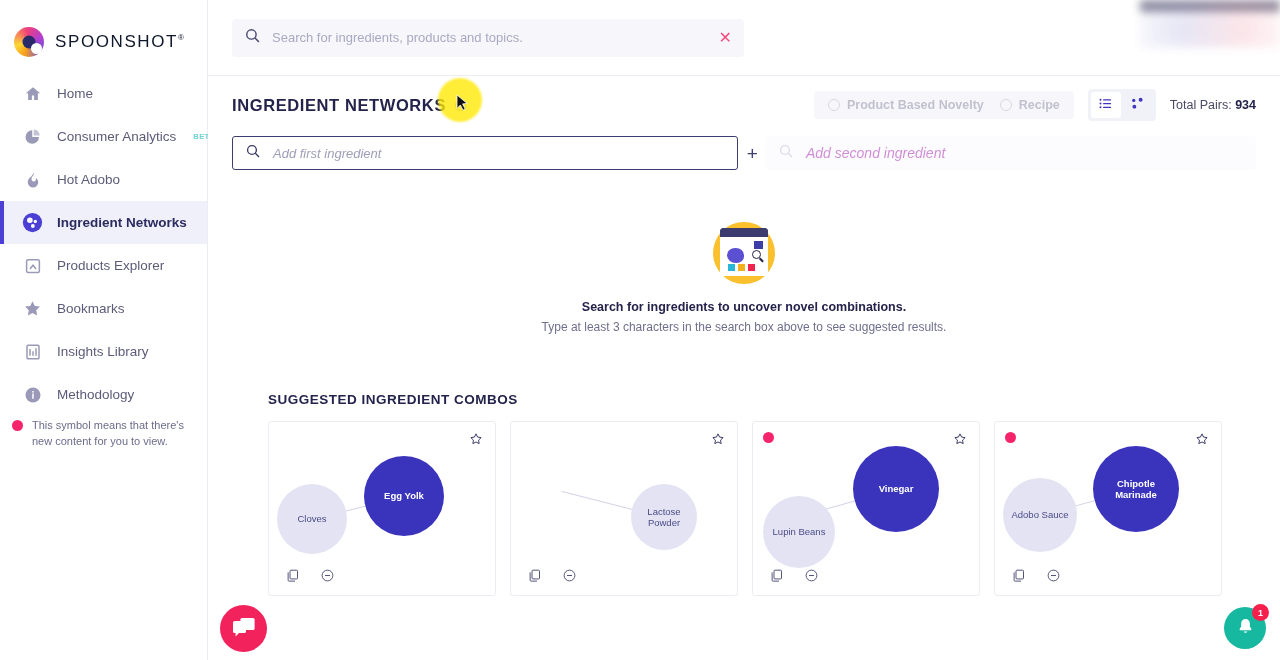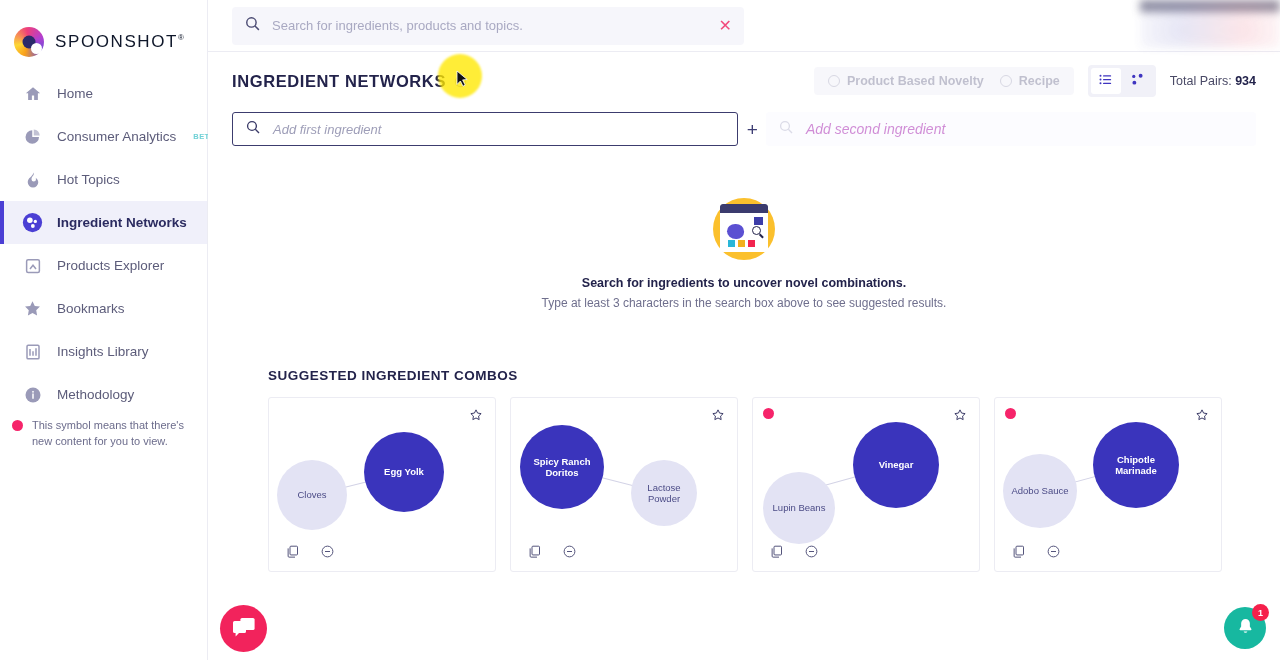--- a/index.html
+++ b/index.html
@@ -65,21 +65,21 @@
     position: absolute; left: 12px; top: 418px; right: 14px;
     display: flex; gap: 9px; align-items: flex-start;
     font-size: 11px; color: #6c6c8c; line-height: 1.42;
   }
   .legend-dot { width: 11px; height: 11px; border-radius: 50%; background: #f6246a; flex: 0 0 11px; margin-top: 2px; }
 
   
   .main { flex: 1 1 auto; position: relative; background: #ffffff; }
 
   .topbar {
-    height: 52px; border-bottom: 1px solid #ececf3;
+    height: 76px; border-bottom: 1px solid #ececf3;
     display: flex; align-items: center; padding: 0 24px;
     position: relative; background: #fff;
   }
   .global-search {
     width: 512px; height: 38px; border-radius: 4px;
     background: #f6f6fb; display: flex; align-items: center;
     padding: 0 12px; gap: 11px; cursor: text;
   }
   .global-search .ph { flex: 1 1 auto; font-size: 13px; color: #a9a9c2; }
   .gs-clear { color: #f24a7c; font-size: 16px; line-height: 1; cursor: pointer; }
@@ -249,21 +249,21 @@
         <span class="nav-label">Consumer Analytics</span>
         <span class="beta-badge">BETA</span>
       </div>
 
       <div class="nav-item">
         <span class="nav-ico">
             <svg width="18" height="18" viewBox="0 0 24 24" fill="currentColor">
               <path d="M13 2c1 4-3 5-3 9a3 3 0 0 0 6 0c0-1-.4-2-.4-2 2 1.6 3.4 3.6 3.4 6a7 7 0 1 1-14 0C5 9 11 8 13 2z"></path>
             </svg>
           </span>
-        <span class="nav-label">Hot Topics</span>
+        <span class="nav-label">Hot Adobo</span>
       </div>
 
       <div class="nav-item active">
         <span class="nav-ico">
             <svg width="21" height="21" viewBox="0 0 24 24">
               <circle cx="12" cy="12" r="11" fill="#4b3fd4"></circle>
               <circle cx="9" cy="9.5" r="3.2" fill="#fff"></circle>
               <circle cx="15.2" cy="10.8" r="1.9" fill="#fff"></circle>
               <circle cx="12.4" cy="16" r="2.2" fill="#fff"></circle>
             </svg>
@@ -454,23 +454,20 @@
                 </svg>
               </span>
             </div>
           </div>
           <div class="combo-card">
             <span class="star-btn"><svg width="14" height="14" viewBox="0 0 24 24" fill="none" stroke="currentColor" stroke-width="1.7">
                 <path d="M12 3.2l2.7 5.5 6.1.9-4.4 4.3 1 6-5.4-2.8-5.4 2.8 1-6L3.2 9.6l6.1-.9z"></path>
               </svg></span>
             <div class="graph">
               <div class="edge" style="left:51px;top:69px;width:105.26157893552613px;transform:rotate(14.300277449185588deg)"></div>
-              <div class="node dark" style="left:9px;top:27px;width:84px;height:84px">
-                <span>Spicy Ranch Doritos</span>
-              </div>
               <div class="node light" style="left:120px;top:62px;width:66px;height:66px">
                 <span>Lactose Powder</span>
               </div>
             </div>
             <div class="card-actions">
               <span>
                 <svg width="15" height="15" viewBox="0 0 24 24" fill="none" stroke="currentColor" stroke-width="1.6">
                   <rect x="8" y="3.5" width="12" height="14" rx="1.5"></rect>
                   <path d="M5 7v12.5a1.5 1.5 0 0 0 1.5 1.5H16"></path>
                 </svg>

